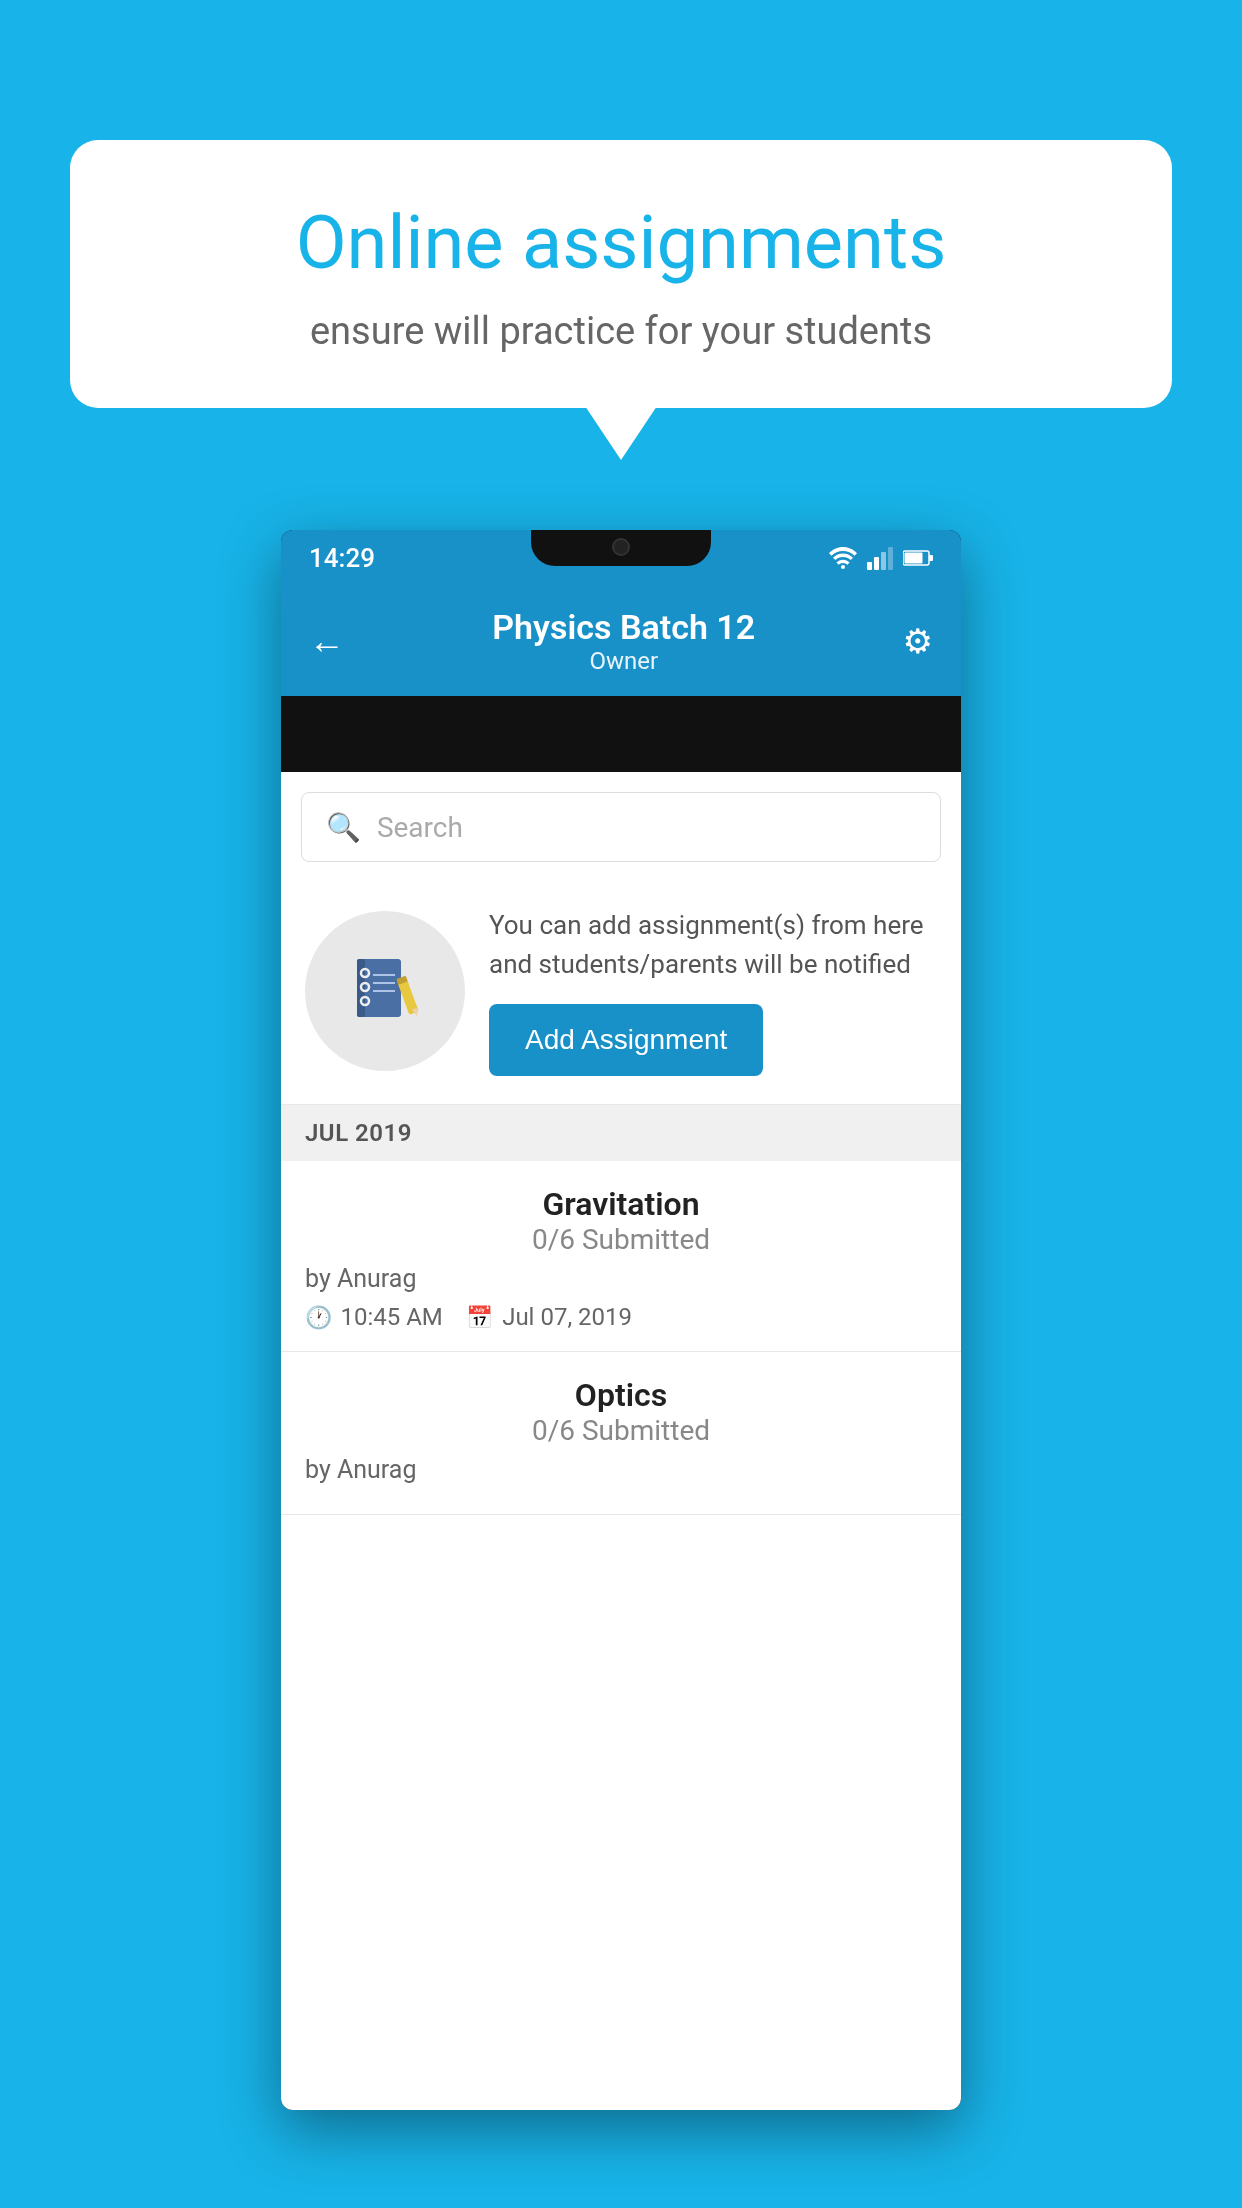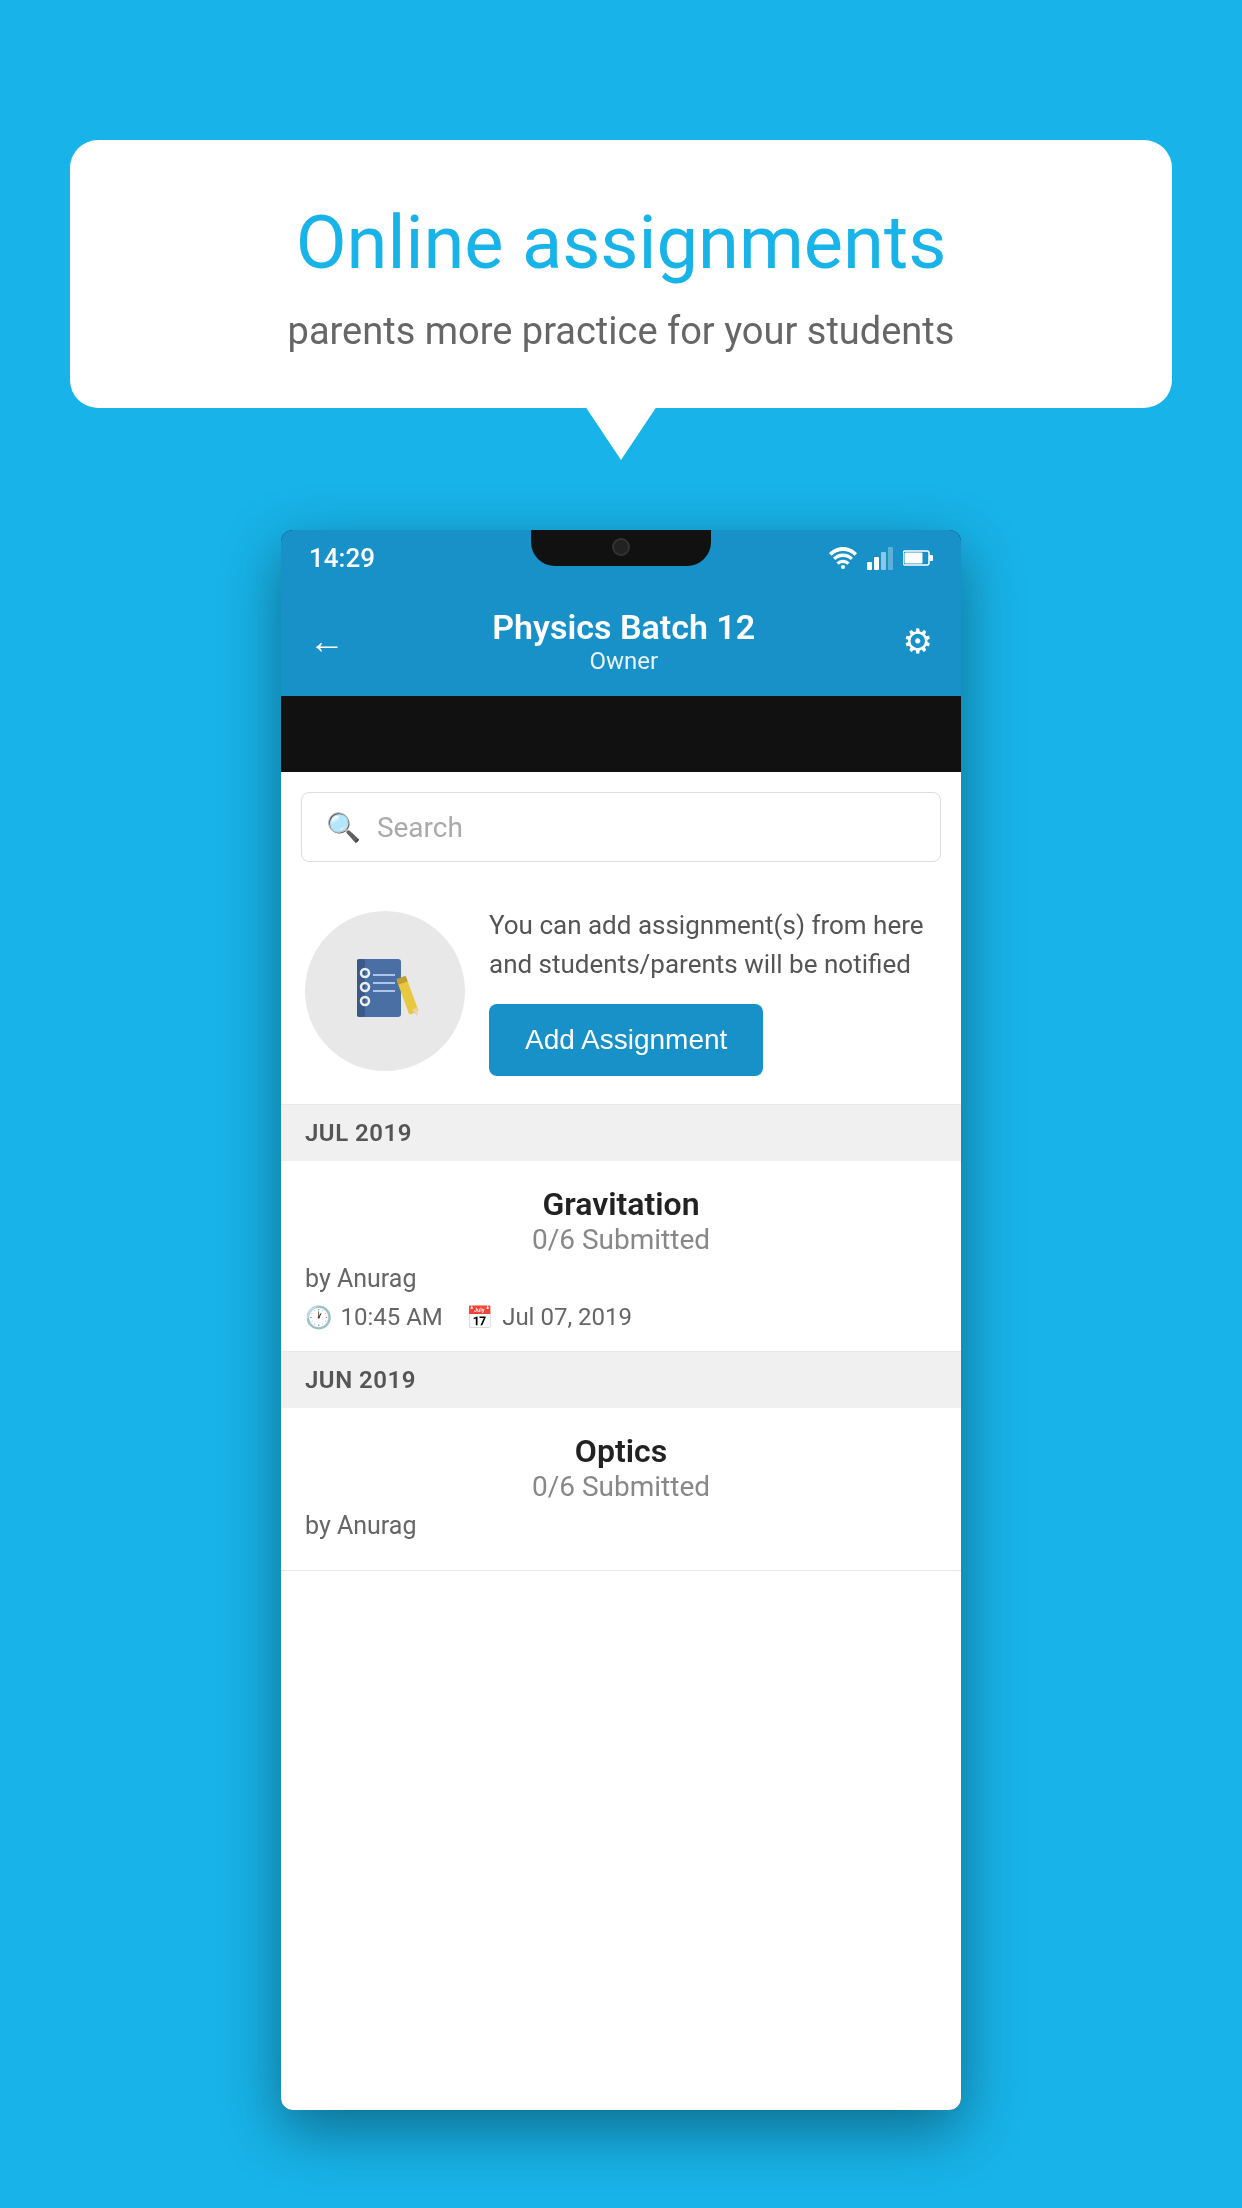--- a/index.html
+++ b/index.html
@@ -355,21 +355,21 @@
       width: 5px;
       border-radius: 1px;
     }
   </style>
 </head>
 <body>
 
 <div class="speech-bubble-container">
   <div class="speech-bubble">
     <div class="bubble-title">Online assignments</div>
-    <div class="bubble-subtitle">parents more practice for your students</div>
+    <div class="bubble-subtitle">ensure will practice for your students</div>
   </div>
 </div>
 
 <div class="phone-frame">
 
   <div class="phone-notch">
     <div class="phone-camera"></div>
   </div>
 
   <div class="status-bar">
@@ -454,21 +454,20 @@
           <span class="meta-icon">🕐</span>
           <span>10:45 AM</span>
         </div>
         <div class="meta-item">
           <span class="meta-icon">📅</span>
           <span>Jul 07, 2019</span>
         </div>
       </div>
     </div>
 
-    <div class="section-header">JUN 2019</div>
     <div class="assignment-item">
       <div class="assignment-top-row">
         <span class="assignment-title">Optics</span>
         <span class="assignment-submitted">0/6 Submitted</span>
       </div>
       <div class="assignment-author">by Anurag</div>
     </div>
 
   </div>
 </div>

